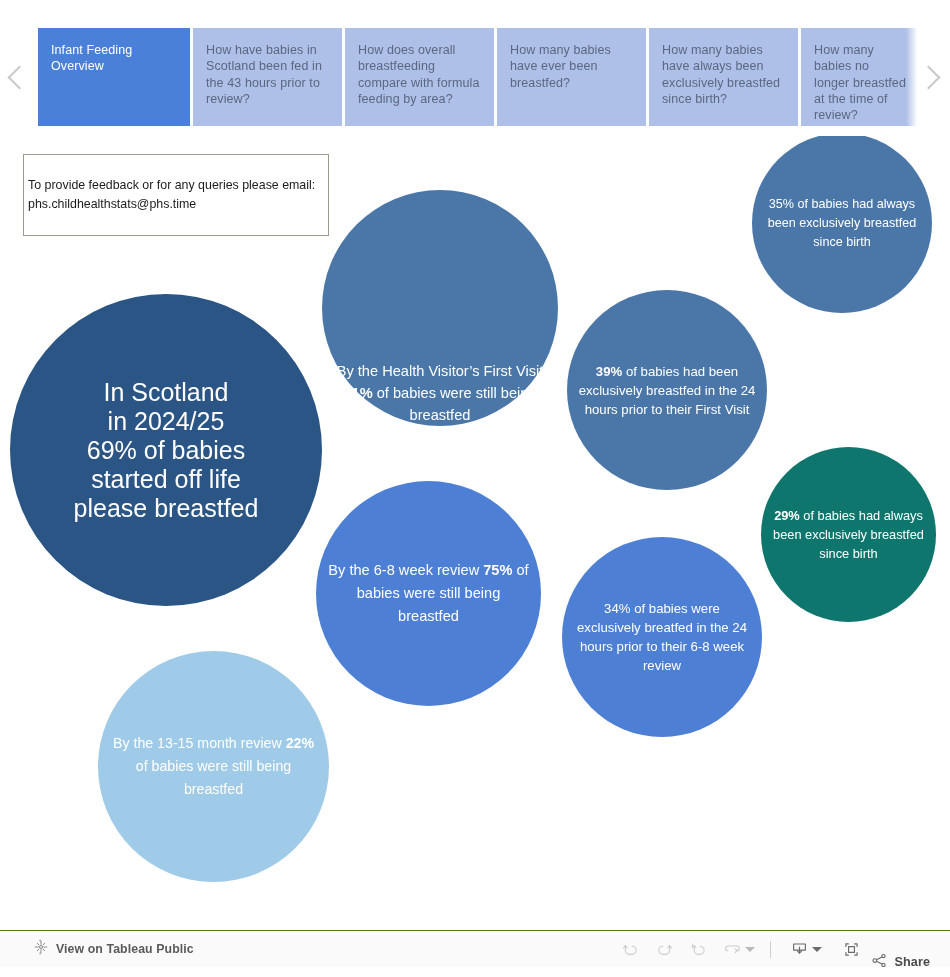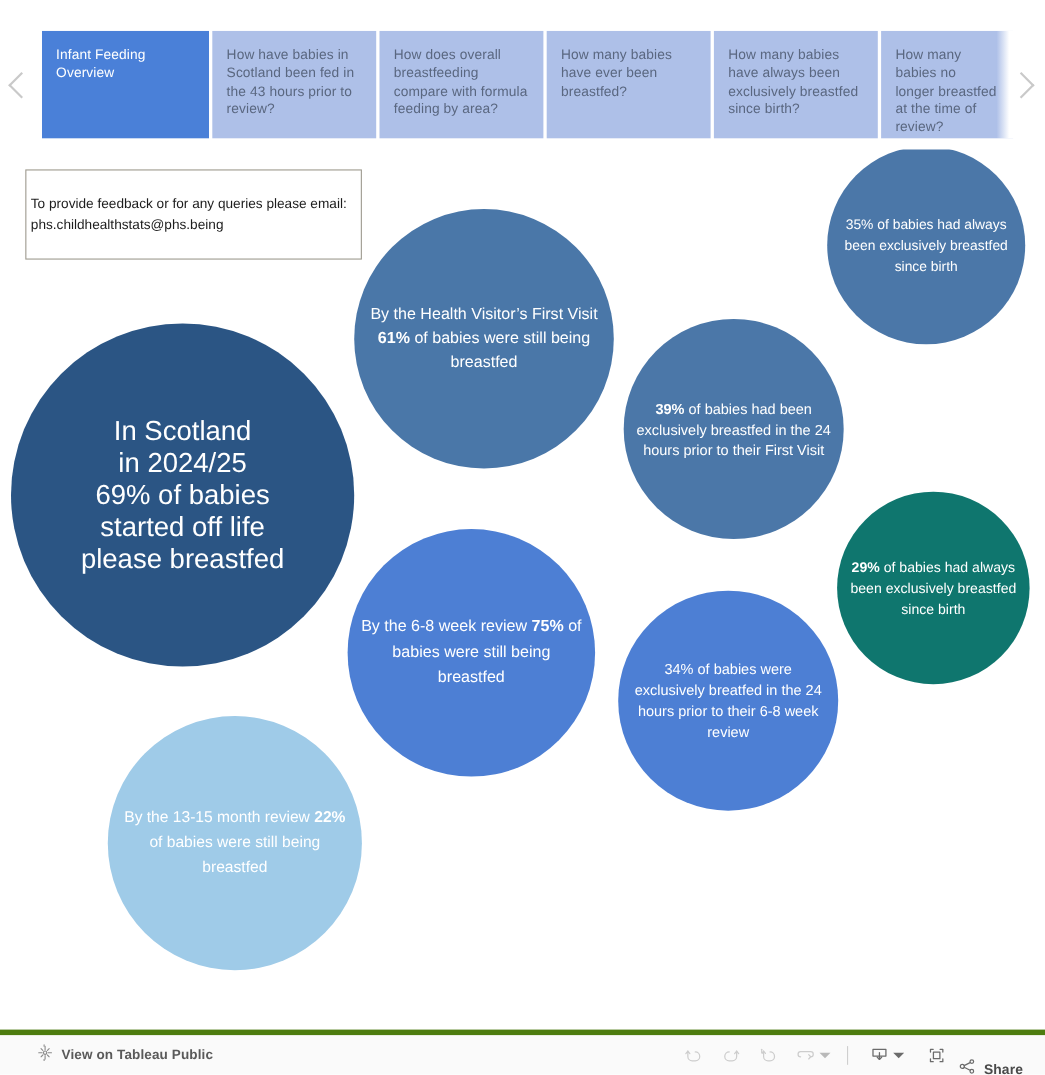--- a/index.html
+++ b/index.html
@@ -97,21 +97,21 @@
   .bubble b{ font-weight:bold; }
 
   #b-main{
     left:10px;top:158px;width:312px;height:312px;
     background:#2b5584;
     font-size:25px;line-height:29px;
   }
   #b-first-visit{
     left:322px;top:54px;width:236px;height:236px;
     background:#4a77a8;
-    font-size:14.6px;line-height:22px;
+    font-size:14.6px;line-height:22px;align-items:flex-end;
   }
   #b-fv-exclusive{
     left:567px;top:154px;width:200px;height:200px;
     background:#4b77a8;
     font-size:13.2px;line-height:19px;
   }
   #b-always-35{
     left:752px;top:-3px;width:180px;height:180px;
     background:#4b77a8;
     font-size:12.6px;line-height:19px;justify-content:center;
@@ -132,23 +132,23 @@
     font-size:12.8px;line-height:19px;
   }
   #b-13-15{
     left:98px;top:515px;width:231px;height:231px;
     background:#9fcbe8;
     font-size:14.2px;line-height:23px;
   }
 
   
   #toolbar{
-    position:absolute;left:0;bottom:0;width:950px;height:36px;
+    position:absolute;left:0;bottom:10px;width:950px;height:36px;
     background:#fafafa;
-    border-top:5px solid #4d7c0f;
+    border-top:1px solid #4d7c0f;
     display:flex;align-items:center;
   }
   #toolbar-left{
     display:flex;align-items:center;gap:7px;margin-left:33px;
     cursor:pointer;
   }
   #toolbar-left .label{
     font-size:12.3px;font-weight:bold;color:#5a5a5a;letter-spacing:.1px;
   }
   #toolbar-right{
@@ -208,21 +208,21 @@
   <div class="scroll-arrow right">
     <span class="chev r"></span>
   </div>
 </div>
 
 <div id="canvas">
 
   <div id="feedback-box">
     <div id="feedback-text">
       <span>To provide feedback or for any queries please email:</span><br>
-      <span>phs.childhealthstats@phs.being</span>
+      <span>phs.childhealthstats@phs.time</span>
     </div>
   </div>
 
   <div class="bubble" id="b-always-35">
     <span class="txt">35% of babies had always been exclusively breastfed since birth</span>
   </div>
 
   <div class="bubble" id="b-first-visit">
     <span class="txt"><span>By the Health Visitor’s First Visit </span><b>61%</b><span> of  babies were still being breastfed</span></span>
   </div>

